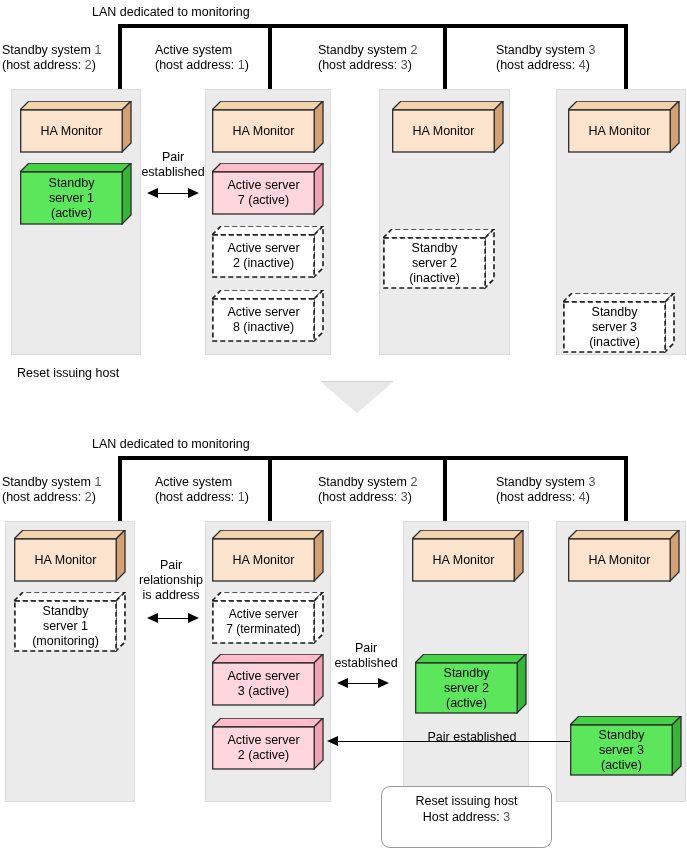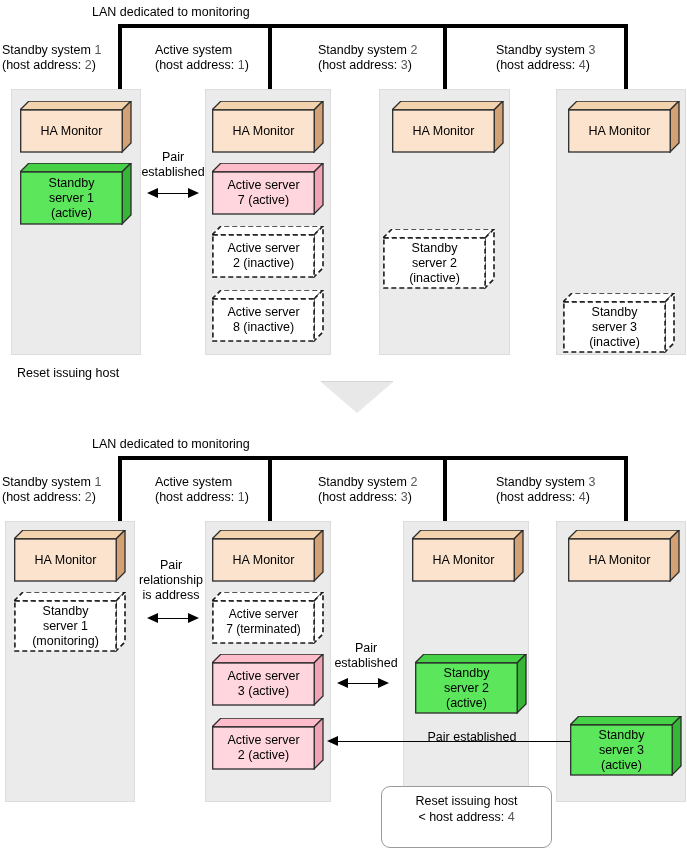--- a/index.html
+++ b/index.html
@@ -396,15 +396,15 @@
   <div class="abs" style="left:0;top:9px;width:103px;height:50px;display:flex;flex-direction:column;align-items:center;justify-content:center;font-size:12.5px;line-height:15px;">
     <span>Standby</span>
     <span>server 3</span>
     <span>(active)</span>
   </div>
 </div>
 
 <div class="abs callout" style="left:381px;top:786px;width:171px;height:62px;">
   <div>Reset issuing host</div>
   <div>
-    <span>&lt; host address: </span><span class="num">4</span>
+    <span>Host address: </span><span class="num">3</span>
   </div>
 </div>
 
 </body></html>

